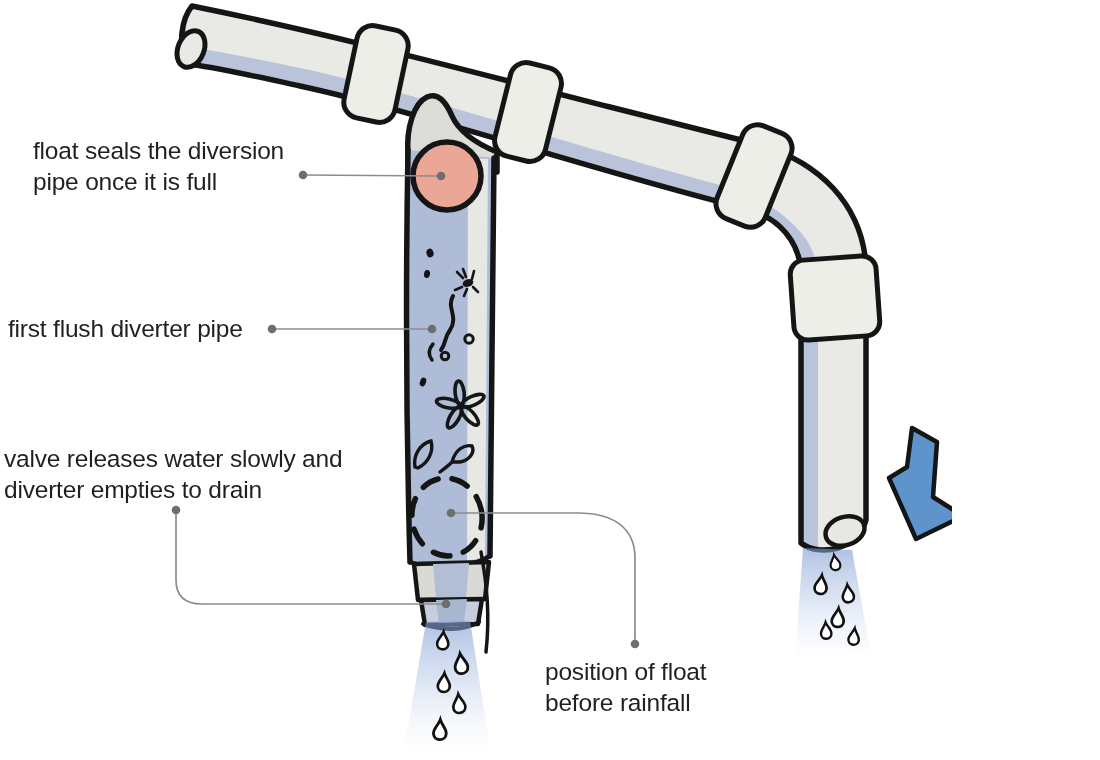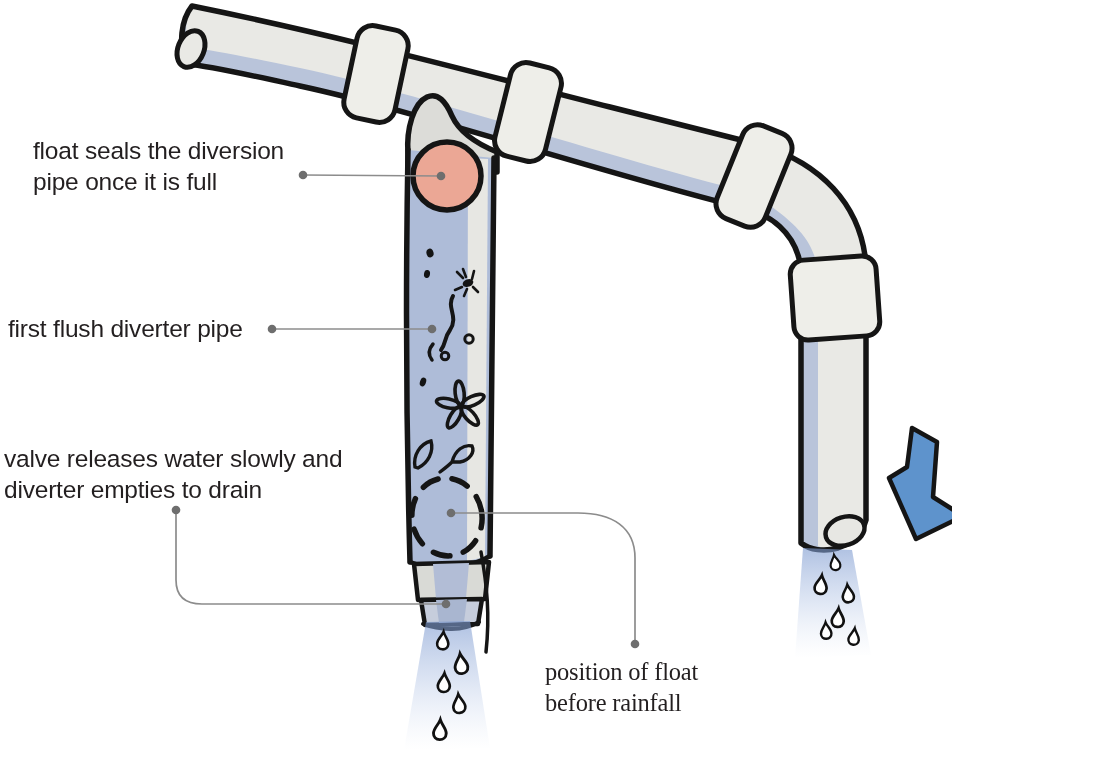--- a/index.html
+++ b/index.html
@@ -10,21 +10,21 @@
   .stage svg{position:absolute;left:0;top:0;}
   .label{
     position:absolute;
     font-size:24.5px;line-height:31px;letter-spacing:-0.2px;
     color:var(--text-color,#231f20);
     white-space:pre-line;
   }
   .lbl-float-seal{left:33px;top:135px;}
   .lbl-diverter{left:8px;top:313px;}
   .lbl-valve{left:4px;top:443px;}
-  .lbl-position{left:545px;top:656px;font-family:Liberation Serif, serif;}
+  .lbl-position{left:545px;top:656px;}
   .lbl-tank{left:955px;top:455px;}
 </style>
 </head>
 <body>
 
 <div class="stage">
 
 <svg width="1100" height="760" viewBox="0 0 1100 760">
   <defs>
     <linearGradient id="spray" x1="0" y1="0" x2="0" y2="1">

